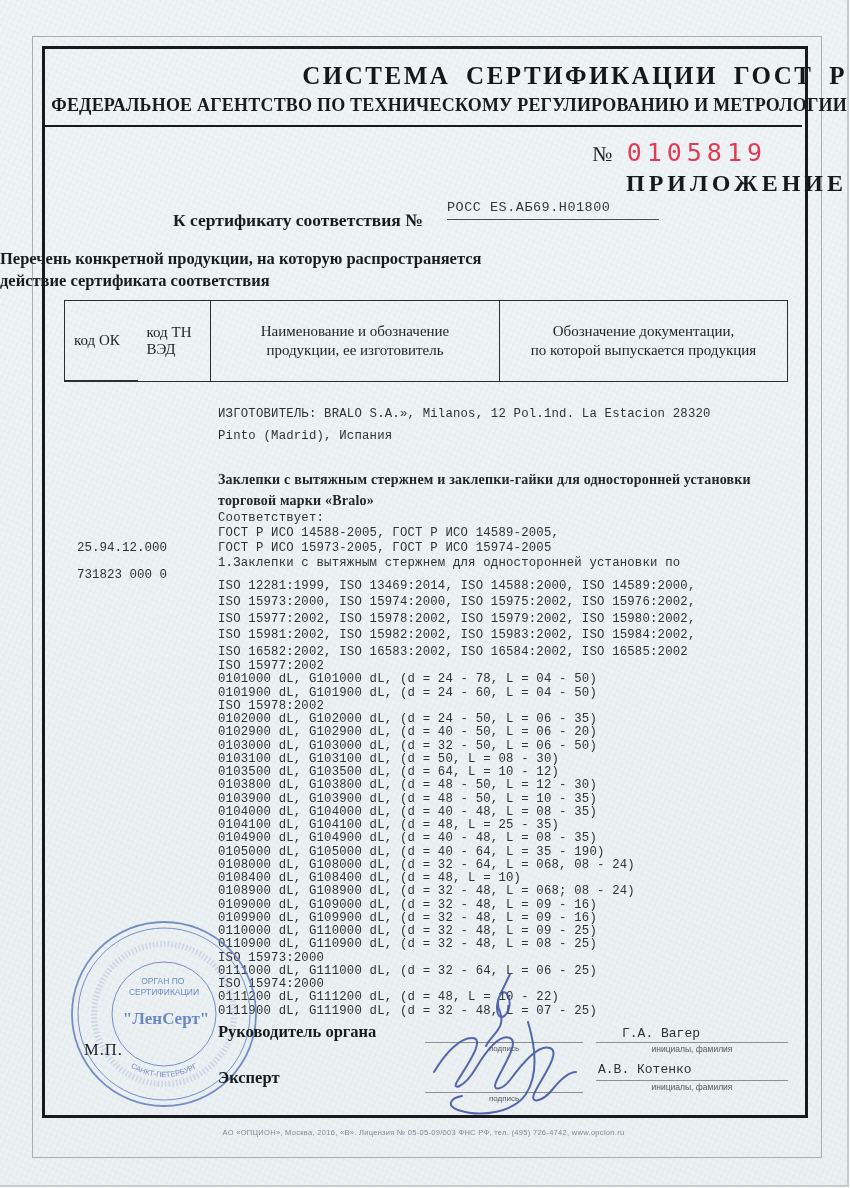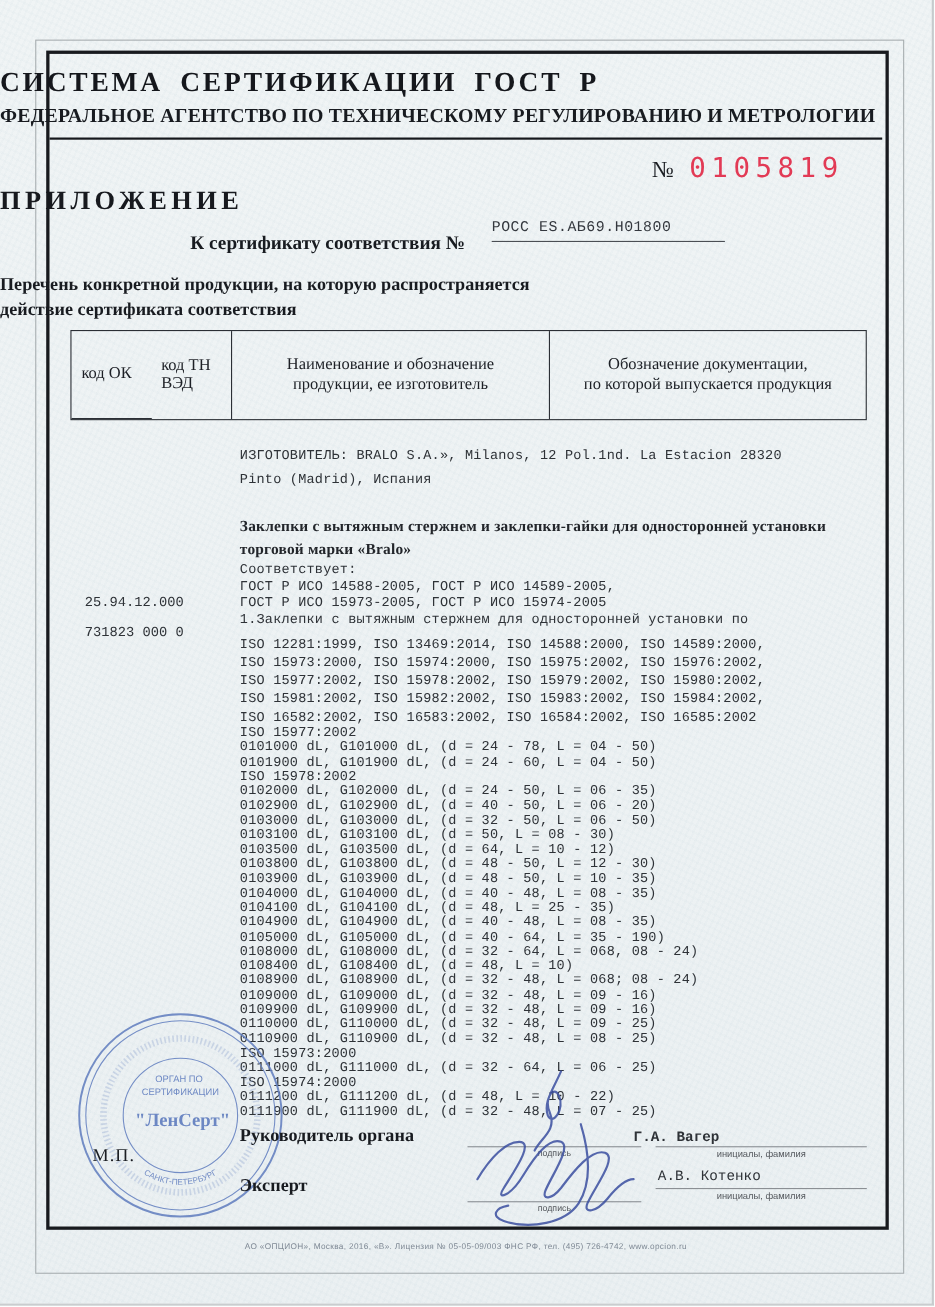--- a/index.html
+++ b/index.html
@@ -14,21 +14,21 @@
     background:
       repeating-linear-gradient(115deg, rgba(170,195,205,.06) 0 2px, rgba(255,255,255,0) 2px 5px),
       repeating-linear-gradient(25deg, rgba(170,195,205,.05) 0 2px, rgba(255,255,255,0) 2px 6px),
       linear-gradient(#f0f4f5,#ebf0f2);
     border-right:2px solid #c6cbcd;
     border-bottom:2px solid #c9cdcf;
   }
   .frame-thin{position:absolute;left:32px;top:36px;width:788px;height:1120px;border:1px solid #a8aeb1;}
   .frame{position:absolute;left:42px;top:46px;width:760px;height:1066px;border:3px solid #181a1e;}
 
-  .t-center{text-align:left;}
+  .t-center{text-align:right;}
   .sys-title{position:absolute;left:0;top:62px;width:100%;font-size:25px;font-weight:bold;color:#15171c;letter-spacing:2.5px;word-spacing:7px;}
   .agency{position:absolute;left:0;top:95px;width:100%;font-size:18px;font-weight:bold;color:#181b20;letter-spacing:.2px;}
   .head-rule{position:absolute;left:45px;top:125px;width:757px;border-top:2.5px solid #16181c;}
 
   .doc-number{position:absolute;right:80px;top:138px;white-space:nowrap;}
   .doc-number .nsign{font-size:21px;color:#1b1e23;font-weight:500;margin-right:14px;}
   .doc-number .ndigits{font-family:"DejaVu Sans Mono","Liberation Mono",monospace;font-size:25px;letter-spacing:5px;font-weight:500;}
 
   .app-title{position:absolute;left:0;top:170px;width:100%;font-size:24px;font-weight:bold;letter-spacing:4px;color:#17191e;}
 
@@ -58,21 +58,21 @@
   .lhA{line-height:22px;} .lhB{line-height:21px;} .lhC{line-height:15px;}
   .lhD{line-height:16.4px;} .lhE{line-height:13.25px;}
   .gapA{margin-bottom:22px;} .gapC{margin-bottom:7px;}
 
   .role1{position:absolute;left:218px;top:1022px;font-size:16.5px;font-weight:bold;color:#181b20;}
   .role2{position:absolute;left:218px;top:1068px;font-size:16.5px;font-weight:bold;color:#181b20;}
   .sig-line1{position:absolute;left:425px;top:1042px;width:158px;border-top:1px solid #8b8f94;}
   .sig-line2{position:absolute;left:425px;top:1092px;width:158px;border-top:1px solid #8b8f94;}
   .sig-cap1{position:absolute;left:425px;top:1044px;width:158px;text-align:center;font-family:"Liberation Sans","DejaVu Sans",sans-serif;font-size:8px;color:#55595e;}
   .sig-cap2{position:absolute;left:425px;top:1094px;width:158px;text-align:center;font-family:"Liberation Sans","DejaVu Sans",sans-serif;font-size:8px;color:#55595e;}
-  .name1{position:absolute;left:576px;top:1026px;font-family:"Liberation Mono","DejaVu Sans Mono",monospace;font-size:13px;color:#2e3237;font-weight:bold;}
+  .name1{position:absolute;left:622px;top:1026px;font-family:"Liberation Mono","DejaVu Sans Mono",monospace;font-size:13px;color:#2e3237;}
   .name2{position:absolute;left:598px;top:1062px;font-family:"Liberation Mono","DejaVu Sans Mono",monospace;font-size:13px;color:#2e3237;}
   .name-line1{position:absolute;left:596px;top:1042px;width:192px;border-top:1px solid #8b8f94;}
   .name-line2{position:absolute;left:596px;top:1080px;width:192px;border-top:1px solid #8b8f94;}
   .name-cap1{position:absolute;left:596px;top:1044px;width:192px;text-align:center;font-family:"Liberation Sans","DejaVu Sans",sans-serif;font-size:8.5px;color:#55595e;}
   .name-cap2{position:absolute;left:596px;top:1082px;width:192px;text-align:center;font-family:"Liberation Sans","DejaVu Sans",sans-serif;font-size:8.5px;color:#55595e;}
   .mp{position:absolute;left:84px;top:1040px;font-size:16.5px;color:#1b1e23;letter-spacing:1px;}
 
   .stamp{position:absolute;left:68px;top:918px;width:192px;height:192px;opacity:.88;}
   .autograph{position:absolute;left:398px;top:968px;width:230px;height:160px;}
   .footer{position:absolute;left:0;top:1128px;width:100%;text-align:center;

